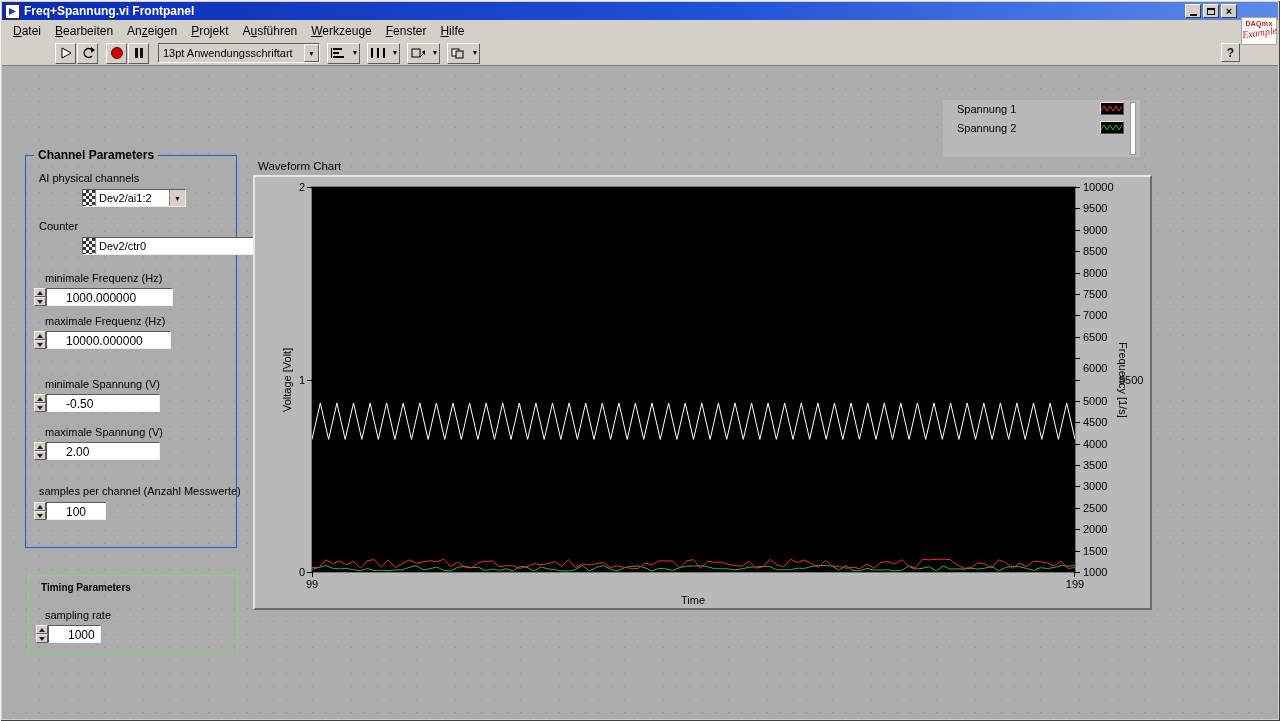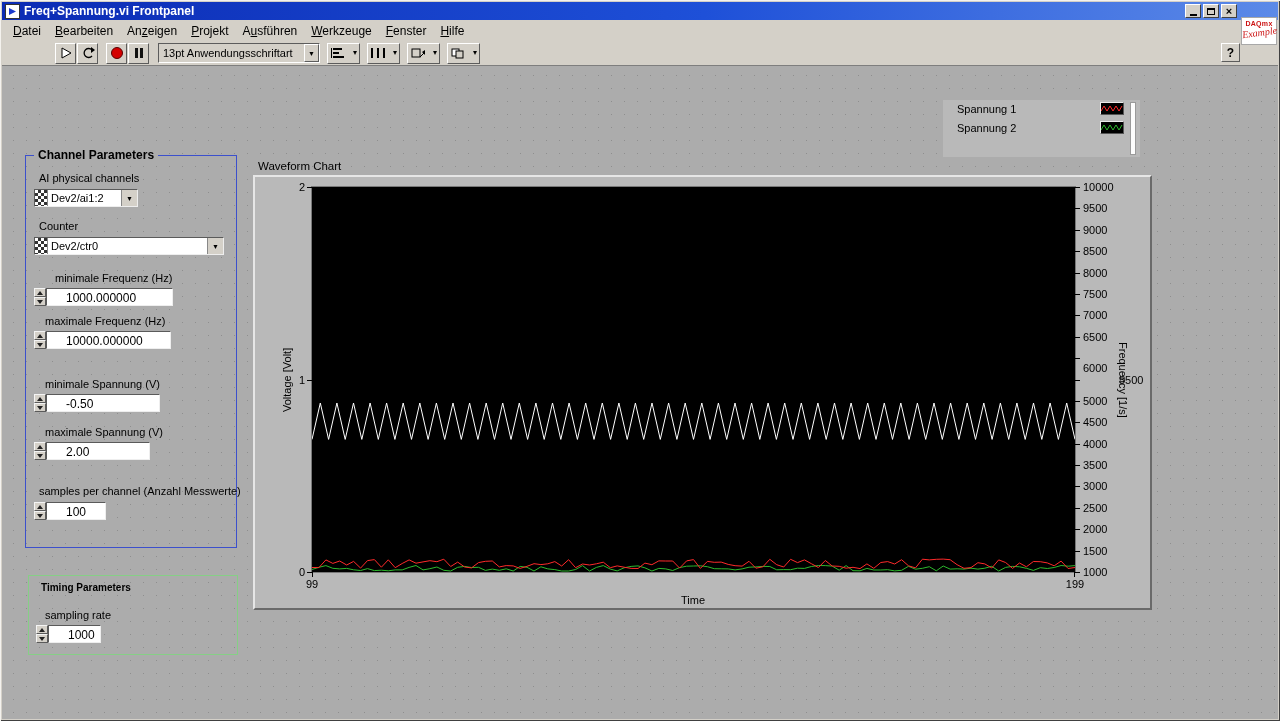--- a/index.html
+++ b/index.html
@@ -59,21 +59,21 @@
   .inner-title{position:absolute;top:6px;left:12px;font-weight:bold;font-size:10px;}
   .ctl-label{position:absolute;font-size:11px;white-space:nowrap;}
   .ctl{position:absolute;display:flex;height:18px;box-sizing:border-box;}
   
   .spin{width:12px;display:flex;flex-direction:column;}
   .spin i{flex:1;background:#d4d0c8;border:1px solid;border-color:#f4f4f4 #5a5a5a #5a5a5a #f4f4f4;position:relative;box-sizing:border-box;}
   .spin i.up::after{content:'';position:absolute;left:2px;top:2px;border-left:3px solid transparent;border-right:3px solid transparent;border-bottom:4px solid #222;}
   .spin i.dn::after{content:'';position:absolute;left:2px;top:2px;border-left:3px solid transparent;border-right:3px solid transparent;border-top:4px solid #222;}
   .num-field{background:#fff;border:1px solid;border-color:#5a5a5a #eee #eee #5a5a5a;padding:2px 19px 0;font-size:12px;box-sizing:border-box;white-space:nowrap;overflow:hidden;}
   
-  .io-combo{background:#fff;border:1px solid;border-color:#5a5a5a #eee #eee #5a5a5a;display:flex;box-sizing:border-box;}
+  .io-combo{background:#fff;border:1px solid;border-color:#5a5a5a #eee #eee #5a5a5a;display:flex;box-sizing:border-box;margin-left:48px;}
   .io-icon{width:12px;border-right:1px solid #888;background-color:#fff;
     background-image:linear-gradient(45deg,#333 25%,transparent 25%,transparent 75%,#333 75%),
                      linear-gradient(45deg,#333 25%,transparent 25%,transparent 75%,#333 75%);
     background-size:6px 6px;background-position:0 0,3px 3px;}
   .io-value{flex:1;padding:2px 3px 0;font-size:11px;white-space:nowrap;overflow:hidden;}
   .dd-btn{width:15px;background:#d4d0c8;border-left:1px solid #888;display:flex;align-items:center;justify-content:center;font-size:7px;}
   
   .chart-label{position:absolute;left:256px;top:94px;font-size:11.5px;}
   .chart-outer{position:absolute;left:251px;top:109px;width:899px;height:435px;background:#b9b9b9;
     border:2px solid;border-color:#e6e6e6 #6a6a6a #6a6a6a #e6e6e6;box-sizing:border-box;}
@@ -211,21 +211,21 @@
         <span class="dd-btn">▼</span>
       </div>
 
       <div class="ctl-label" style="left:13px;top:64px">Counter</div>
       <div class="ctl io-combo" style="left:8px;top:81px;width:190px">
         <span class="io-icon"></span>
         <span class="io-value">Dev2/ctr0</span>
         <span class="dd-btn">▼</span>
       </div>
 
-      <div class="ctl-label" style="left:29px;top:116px">minimale Frequenz (Hz)</div>
+      <div class="ctl-label" style="left:19px;top:116px">minimale Frequenz (Hz)</div>
       <div class="ctl" style="left:8px;top:132px">
         <span class="spin">
             <i class="up"></i>
             <i class="dn"></i>
           </span>
         <span class="num-field" style="width:127px">1000.000000</span>
       </div>
 
       <div class="ctl-label" style="left:19px;top:159px">maximale Frequenz (Hz)</div>
       <div class="ctl" style="left:8px;top:175px">
@@ -244,21 +244,21 @@
           </span>
         <span class="num-field" style="width:114px">-0.50</span>
       </div>
 
       <div class="ctl-label" style="left:19px;top:270px">maximale Spannung (V)</div>
       <div class="ctl" style="left:8px;top:286px">
         <span class="spin">
             <i class="up"></i>
             <i class="dn"></i>
           </span>
-        <span class="num-field" style="width:104px">2.00</span>
+        <span class="num-field" style="width:114px">2.00</span>
       </div>
 
       <div class="ctl-label" style="left:13px;top:329px">samples per channel (Anzahl Messwerte)</div>
       <div class="ctl" style="left:8px;top:346px">
         <span class="spin">
             <i class="up"></i>
             <i class="dn"></i>
           </span>
         <span class="num-field" style="width:60px">100</span>
       </div>

